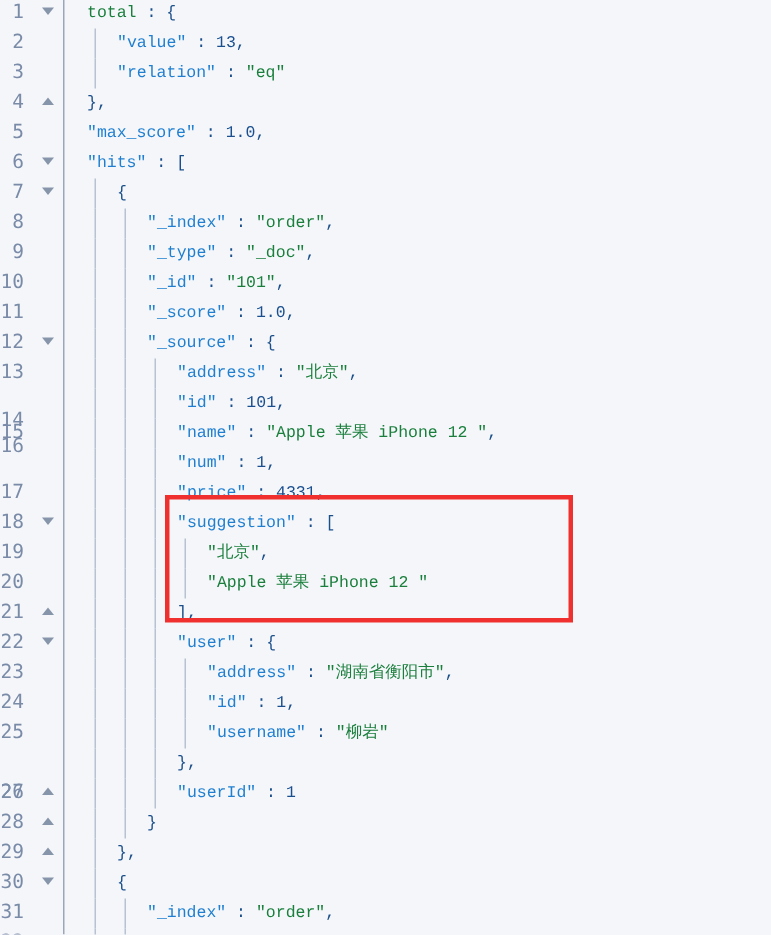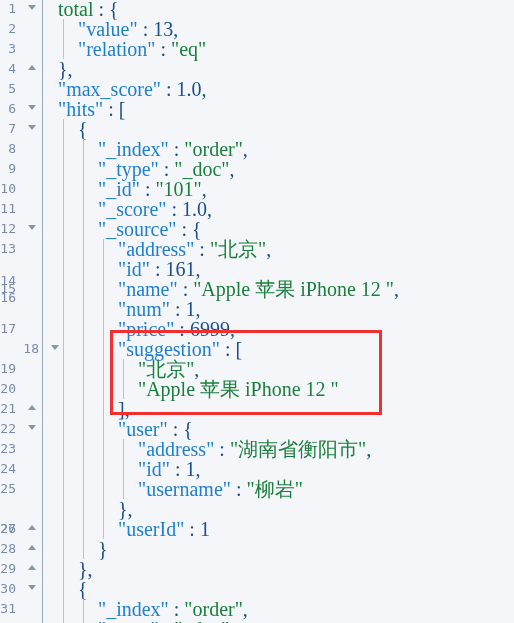--- a/index.html
+++ b/index.html
@@ -81,22 +81,22 @@
     top: 0;
     right: 0;
     height: 623px;
   }
   .line {
     position: absolute;
     left: 0;
     height: 20px;
     line-height: 20px;
     white-space: pre;
-    font-family: Liberation Serif, serif;
-    font-size: 20px;
+    font-family: Liberation Mono, monospace;
+    font-size: 11px;
     letter-spacing: 0px;
   }
 
   
   .guide {
     position: absolute;
     width: 1px;
     background: #b8c2d2;
   }
 
@@ -171,21 +171,21 @@
       </div>
       <div class="gutter-row" style="top: 279px;">
         <span class="ln">15</span>
       </div>
       <div class="gutter-row" style="top: 288px; text-decoration: underline;">
         <span class="ln">16</span>
       </div>
       <div class="gutter-row" style="top: 319px;">
         <span class="ln">17</span>
       </div>
-      <div class="gutter-row" style="top: 339px; margin-left: 23px;">
+      <div class="gutter-row" style="top: 339px;">
         <span class="ln">18</span>
         <span class="fold down"></span>
       </div>
       <div class="gutter-row" style="top: 359px;">
         <span class="ln">19</span>
       </div>
       <div class="gutter-row" style="top: 379px;">
         <span class="ln">20</span>
       </div>
       <div class="gutter-row" style="top: 399px;">
@@ -259,33 +259,33 @@
       <div class="guide" style="left: 20px; top: 219px; height: 20px;"></div>
       <div class="guide" style="left: 40px; top: 219px; height: 20px;"></div>
       <div class="line" style="top: 219px; left: 55px;"><span class="key">"_source"</span><span class="punct"> : </span><span class="brace">{</span></div>
       <div class="guide" style="left: 20px; top: 239px; height: 20px;"></div>
       <div class="guide" style="left: 40px; top: 239px; height: 20px;"></div>
       <div class="guide" style="left: 60px; top: 239px; height: 20px;"></div>
       <div class="line" style="top: 239px; left: 75px;"><span class="key">"address"</span><span class="punct"> : </span><span class="str">"北京"</span><span class="punct">,</span></div>
       <div class="guide" style="left: 20px; top: 259px; height: 20px;"></div>
       <div class="guide" style="left: 40px; top: 259px; height: 20px;"></div>
       <div class="guide" style="left: 60px; top: 259px; height: 20px;"></div>
-      <div class="line" style="top: 259px; left: 75px;"><span class="key">"id"</span><span class="punct"> : </span><span class="num">161</span><span class="punct">,</span></div>
+      <div class="line" style="top: 259px; left: 75px;"><span class="key">"id"</span><span class="punct"> : </span><span class="num">101</span><span class="punct">,</span></div>
       <div class="guide" style="left: 20px; top: 279px; height: 20px;"></div>
       <div class="guide" style="left: 40px; top: 279px; height: 20px;"></div>
       <div class="guide" style="left: 60px; top: 279px; height: 20px;"></div>
       <div class="line" style="top: 279px; left: 75px;"><span class="key">"name"</span><span class="punct"> : </span><span class="str">"Apple 苹果 iPhone 12 "</span><span class="punct">,</span></div>
       <div class="guide" style="left: 20px; top: 299px; height: 20px;"></div>
       <div class="guide" style="left: 40px; top: 299px; height: 20px;"></div>
       <div class="guide" style="left: 60px; top: 299px; height: 20px;"></div>
       <div class="line" style="top: 299px; left: 75px;"><span class="key">"num"</span><span class="punct"> : </span><span class="num">1</span><span class="punct">,</span></div>
       <div class="guide" style="left: 20px; top: 319px; height: 20px;"></div>
       <div class="guide" style="left: 40px; top: 319px; height: 20px;"></div>
       <div class="guide" style="left: 60px; top: 319px; height: 20px;"></div>
-      <div class="line" style="top: 319px; left: 75px;"><span class="key">"price"</span><span class="punct"> : </span><span class="num">6999</span><span class="punct">,</span></div>
+      <div class="line" style="top: 319px; left: 75px;"><span class="key">"price"</span><span class="punct"> : </span><span class="num">4331</span><span class="punct">,</span></div>
       <div class="guide" style="left: 20px; top: 339px; height: 20px;"></div>
       <div class="guide" style="left: 40px; top: 339px; height: 20px;"></div>
       <div class="guide" style="left: 60px; top: 339px; height: 20px;"></div>
       <div class="line" style="top: 339px; left: 75px;"><span class="key">"suggestion"</span><span class="punct"> : </span><span class="brace">[</span></div>
       <div class="guide" style="left: 20px; top: 359px; height: 20px;"></div>
       <div class="guide" style="left: 40px; top: 359px; height: 20px;"></div>
       <div class="guide" style="left: 60px; top: 359px; height: 20px;"></div>
       <div class="guide" style="left: 80px; top: 359px; height: 20px;"></div>
       <div class="line" style="top: 359px; left: 95px;"><span class="str">"北京"</span><span class="punct">,</span></div>
       <div class="guide" style="left: 20px; top: 379px; height: 20px;"></div>

